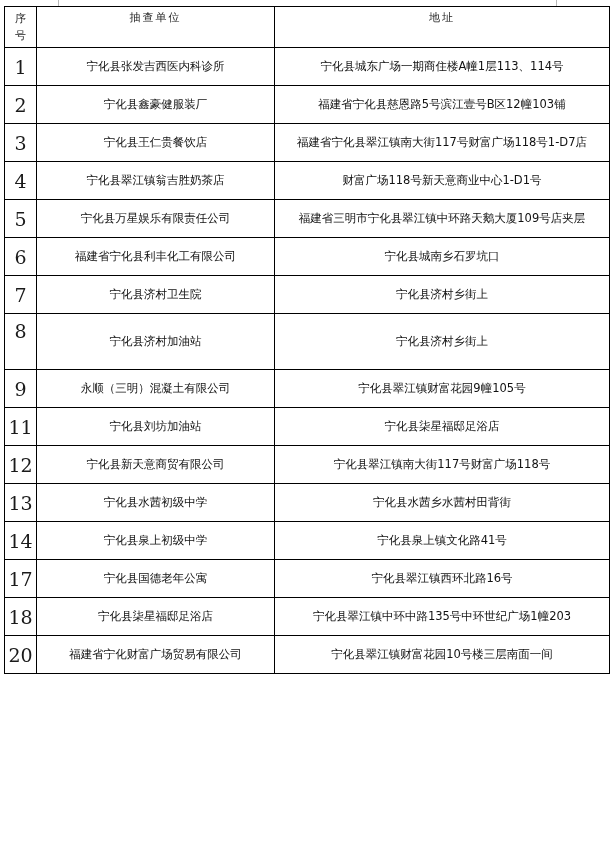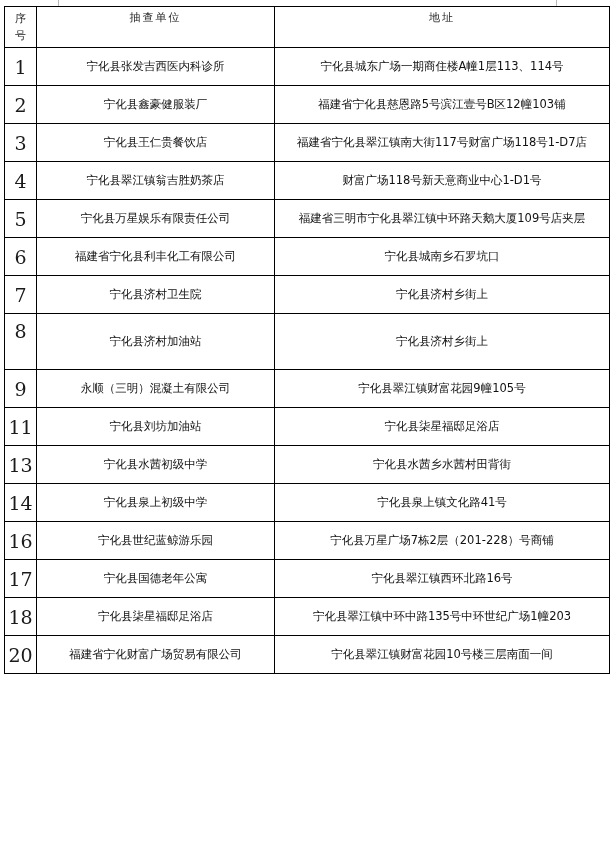--- a/index.html
+++ b/index.html
@@ -149,33 +149,33 @@
       <td class="idx">9</td>
       <td class="name">永顺（三明）混凝土有限公司</td>
       <td class="addr">宁化县翠江镇财富花园9幢105号</td>
     </tr>
     <tr class="data-row">
       <td class="idx">11</td>
       <td class="name">宁化县刘坊加油站</td>
       <td class="addr">宁化县柒星福邸足浴店</td>
     </tr>
     <tr class="data-row">
+      <td class="idx">12</td>
+      <td class="name">宁化县新天意商贸有限公司</td>
+      <td class="addr">宁化县翠江镇南大街117号财富广场118号</td>
+    </tr>
+    <tr class="data-row">
       <td class="idx">13</td>
       <td class="name">宁化县水茜初级中学</td>
       <td class="addr">宁化县水茜乡水茜村田背街</td>
     </tr>
     <tr class="data-row">
       <td class="idx">14</td>
       <td class="name">宁化县泉上初级中学</td>
       <td class="addr">宁化县泉上镇文化路41号</td>
-    </tr>
-    <tr class="data-row">
-      <td class="idx">16</td>
-      <td class="name">宁化县世纪蓝鲸游乐园</td>
-      <td class="addr">宁化县万星广场7栋2层（201-228）号商铺</td>
     </tr>
     <tr class="data-row">
       <td class="idx">17</td>
       <td class="name">宁化县国德老年公寓</td>
       <td class="addr">宁化县翠江镇西环北路16号</td>
     </tr>
     <tr class="data-row">
       <td class="idx">18</td>
       <td class="name">宁化县柒星福邸足浴店</td>
       <td class="addr">宁化县翠江镇中环中路135号中环世纪广场1幢203</td>

